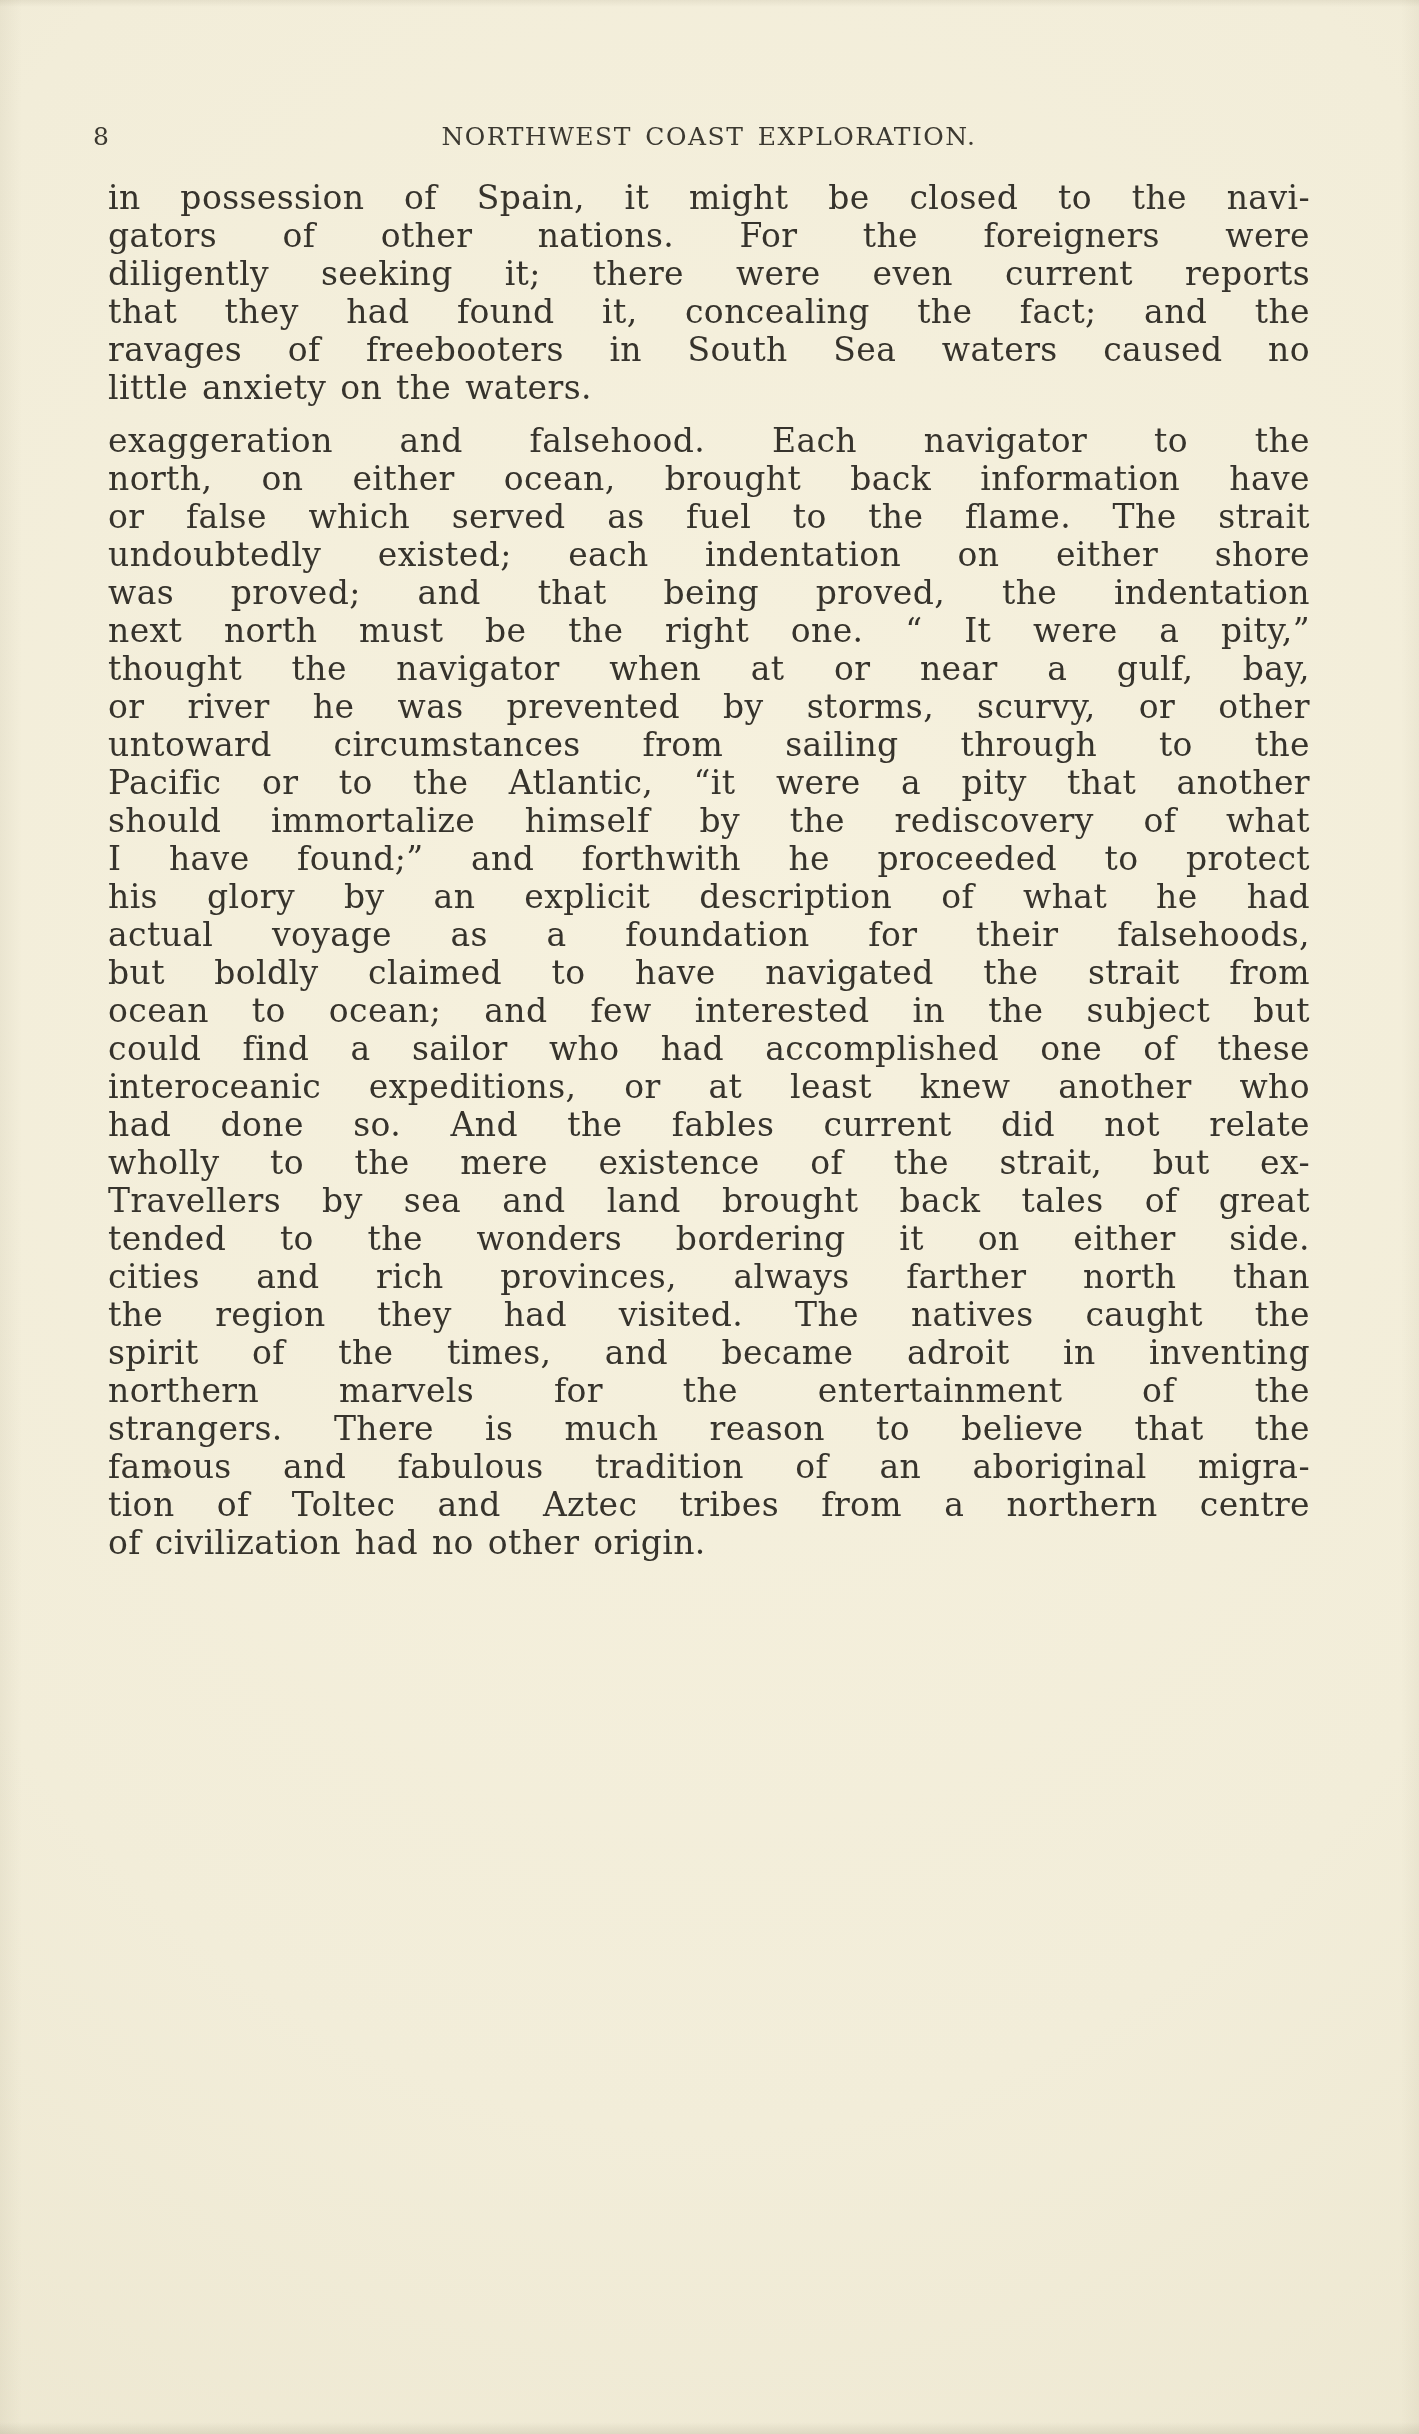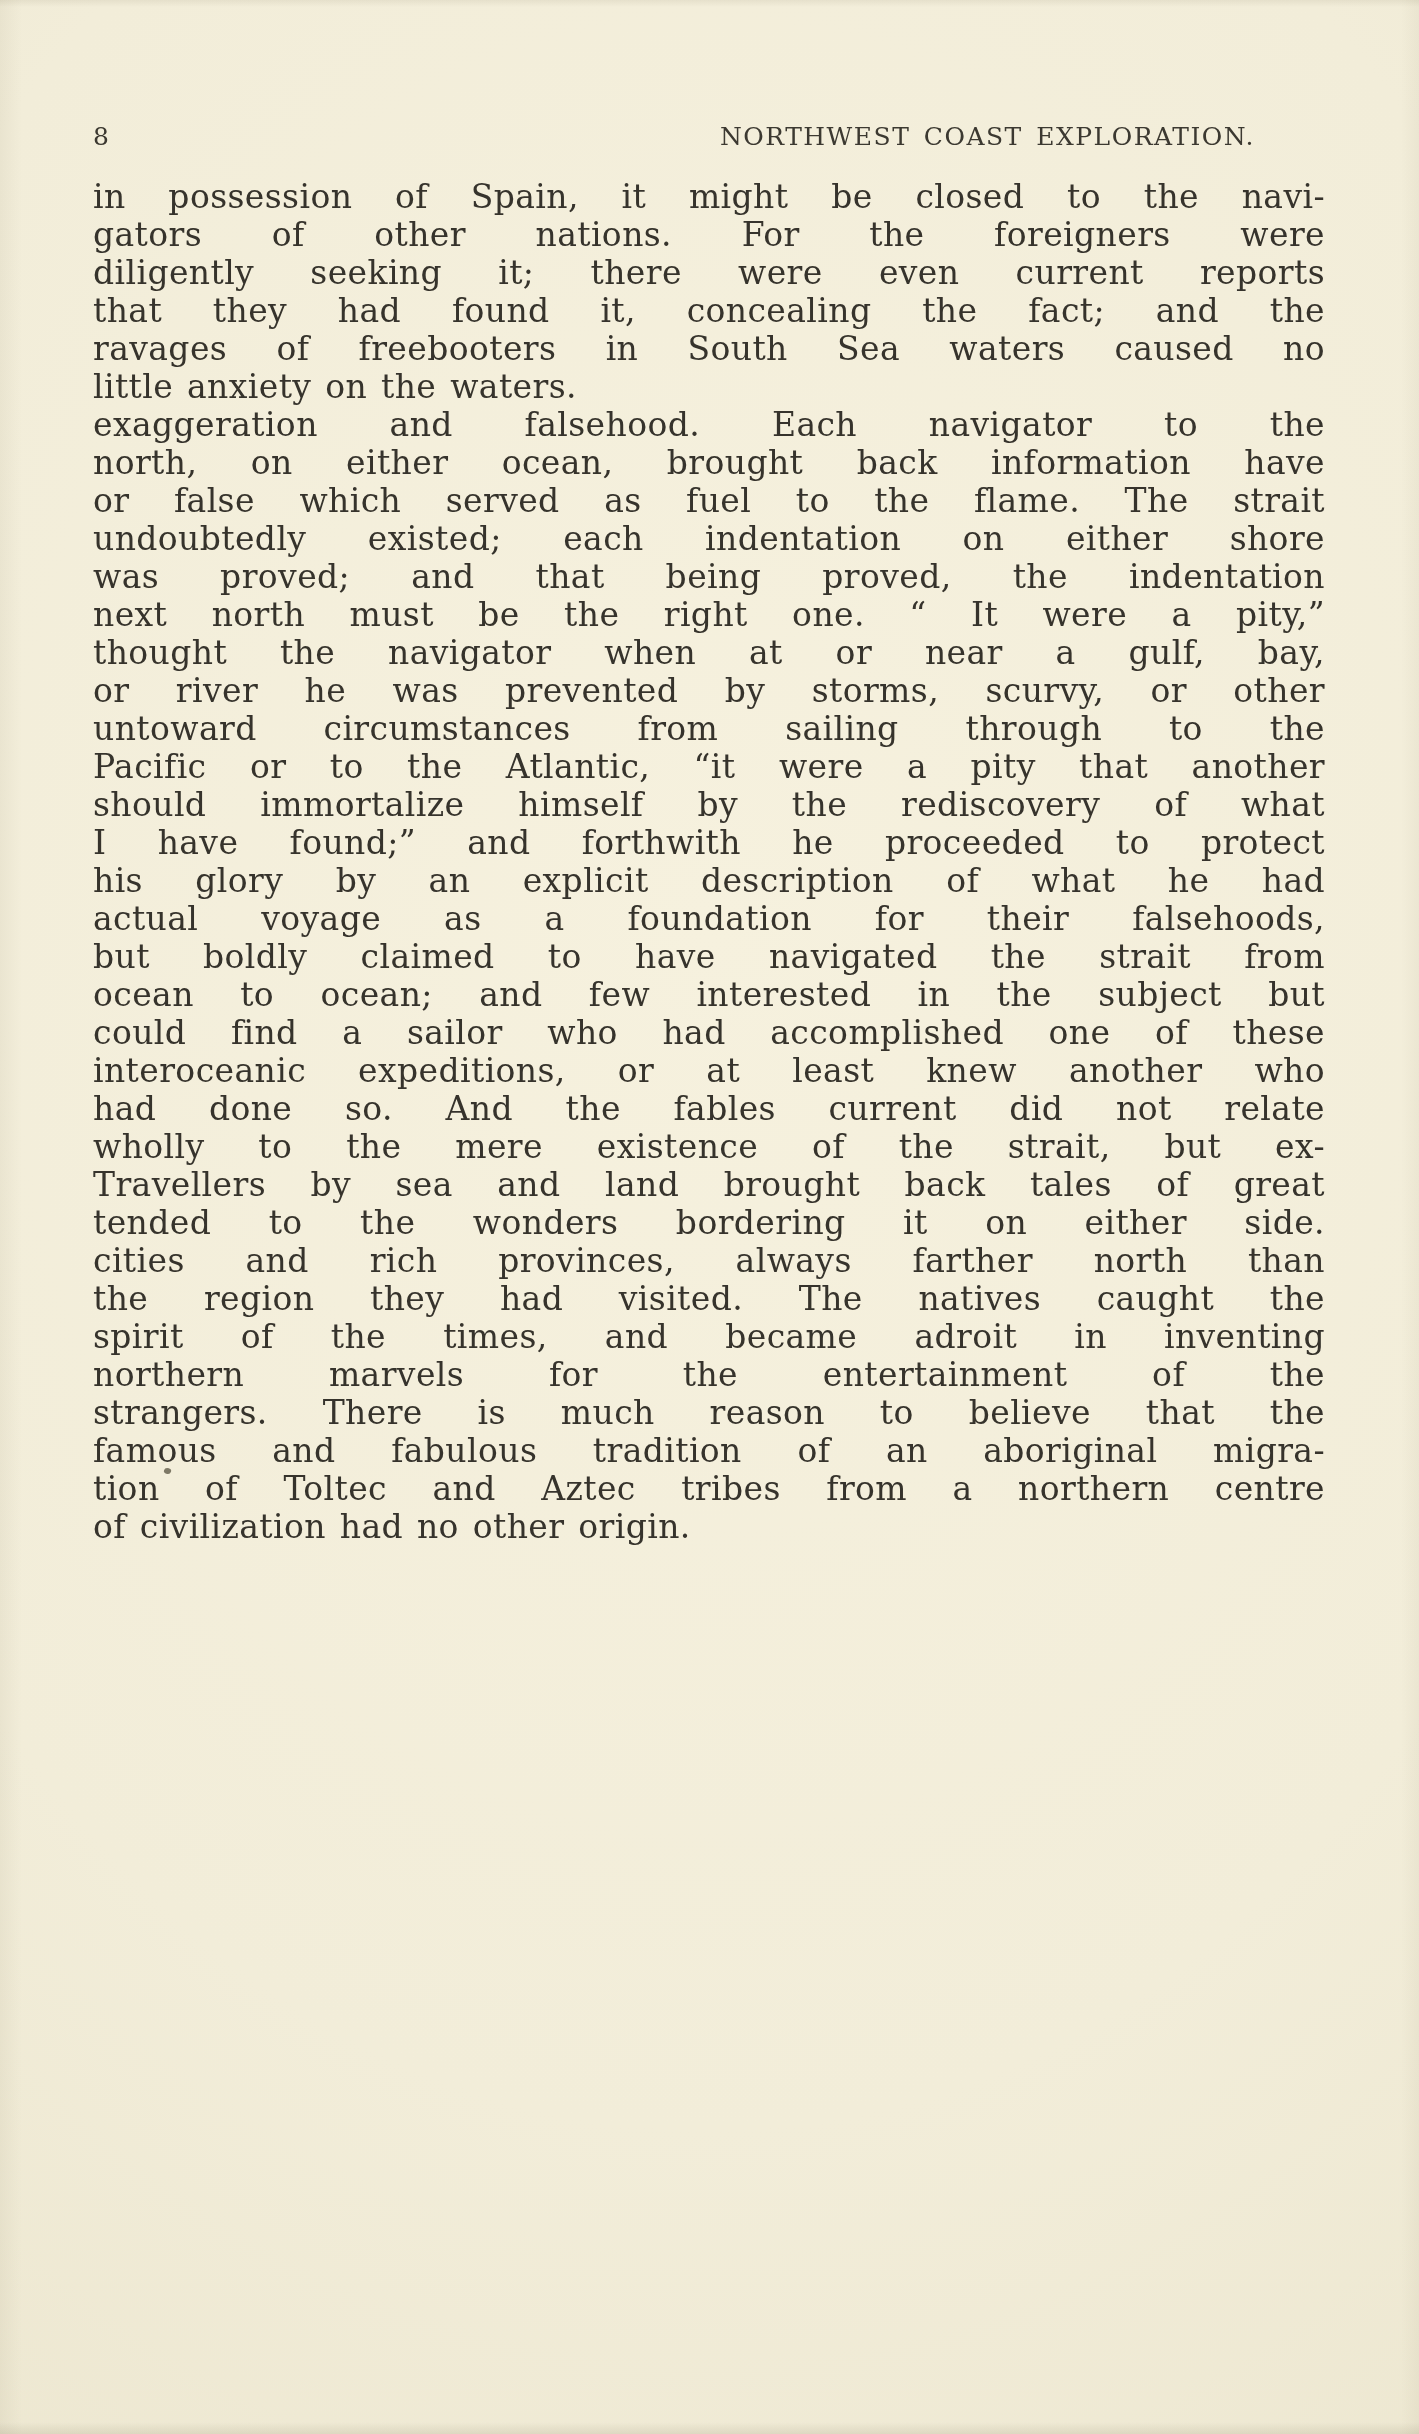--- a/index.html
+++ b/index.html
@@ -29,35 +29,35 @@
     height: 42px;
   }
   .pagenum {
     width: 70px;
     font-size: 25px;
     letter-spacing: 1px;
     color: #3c3931;
   }
   .running-title {
     flex: 1;
-    text-align: right;
+    text-align: center;
     font-size: 25px;
     letter-spacing: 1.5px;
     word-spacing: 4px;
     color: #3c3931;
     white-space: nowrap;
   }
   .header-spacer {
     width: 70px;
   }
   .text-block {
     margin-top: 14px;
   }
   .paragraph {
-    margin: 0;
+    margin: 15px;
   }
   .line {
     font-size: 33px;
     line-height: 38px;
     height: 38px;
     letter-spacing: 0.4px;
     word-spacing: 3px;
     text-align: justify;
     text-align-last: justify;
     white-space: normal;

